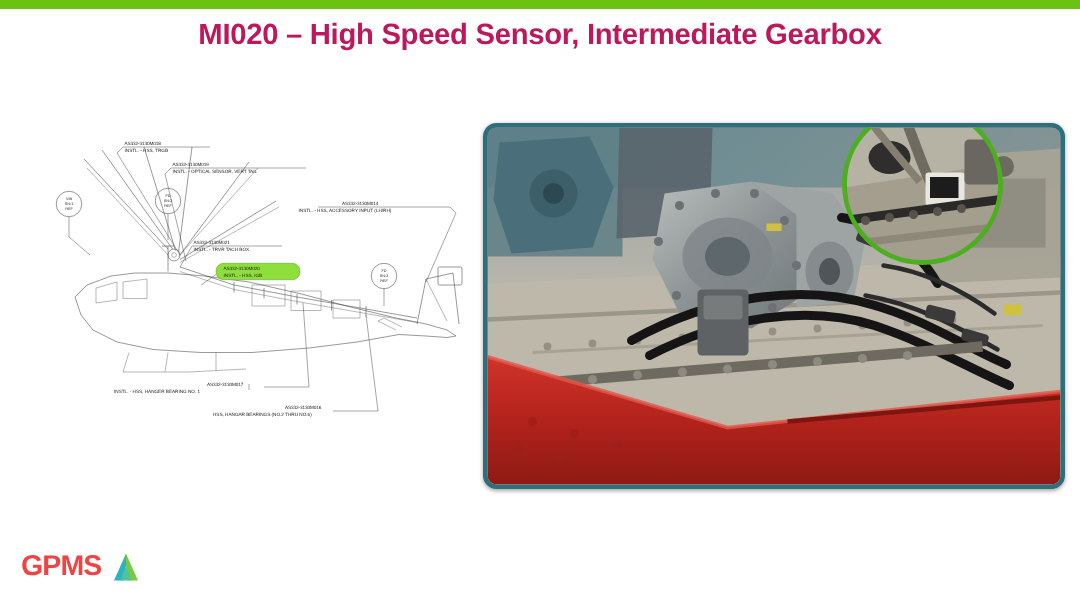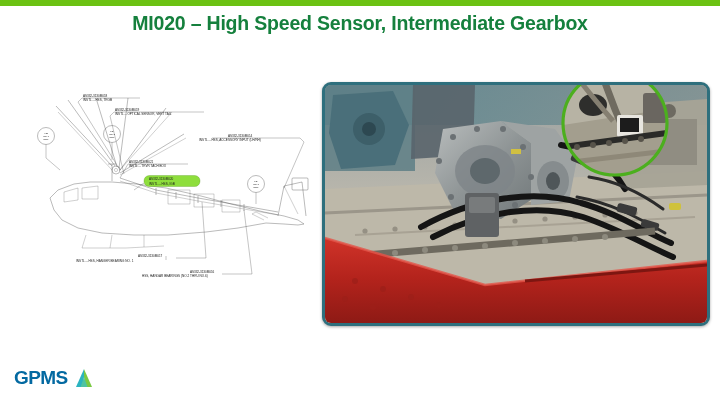--- a/index.html
+++ b/index.html
@@ -10,21 +10,21 @@
     font-family:"Liberation Sans", sans-serif;
     position:relative;
   }
   .top-bar{
     position:absolute;left:0;top:0;width:720px;height:6px;
     background:#6cc213;
   }
   .slide-title{
     position:absolute;left:0;top:12px;width:720px;
     text-align:center;
-    font-size:19.5px;font-weight:bold;color:#15803d;
+    font-size:19.5px;font-weight:bold;color:#be185d;
     letter-spacing:-0.2px;
     font-family:"Liberation Sans", sans-serif;
   }
 
   
   .diagram{
     position:absolute;left:16px;top:78px;width:300px;height:230px;
   }
   .diagram svg{display:block;}
   .cal-text{
@@ -52,21 +52,21 @@
   }
   .photo-inner{position:absolute;inset:0;overflow:hidden;}
   .photo-inner svg{display:block;}
 
   
   .logo{
     position:absolute;left:14px;top:367px;
     display:flex;align-items:center;gap:5px;
   }
   .logo-word{
-    font-size:19px;font-weight:bold;color:#0369a1;
+    font-size:19px;font-weight:bold;color:#ef4444;
     letter-spacing:-0.6px;
     font-family:"Liberation Sans", sans-serif;
   }
   .logo-mark{width:22px;height:20px;display:block;}
 </style>
 </head>
 <body>
 
 <div class="top-bar"></div>
 

